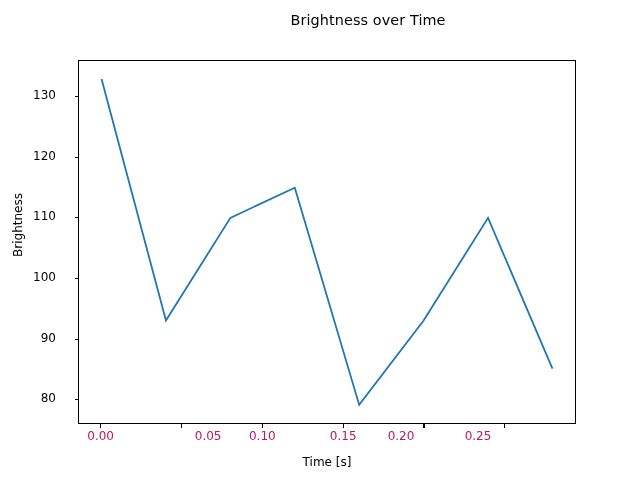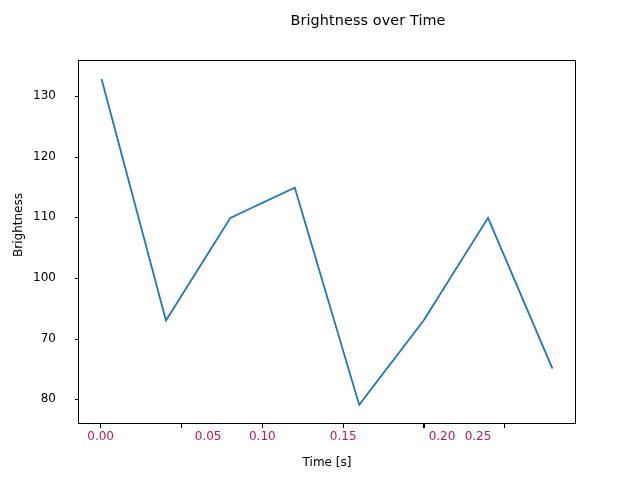--- a/index.html
+++ b/index.html
@@ -109,41 +109,41 @@
 
   <div id="chart-title">Brightness over Time</div>
 
   <div id="ylabel">Brightness</div>
   <div id="xlabel">Time [s]</div>
 
   <div id="y-axis-ticks">
       <div class="ytick-mark" style="top: 399.183px;"></div>
       <div class="ytick-label" style="top: 392.233px;">80</div>
       <div class="ytick-mark" style="top: 338.517px;"></div>
-      <div class="ytick-label" style="top: 331.567px;">70</div>
+      <div class="ytick-label" style="top: 331.567px;">90</div>
       <div class="ytick-mark" style="top: 277.85px;"></div>
       <div class="ytick-label" style="top: 270.9px;">100</div>
       <div class="ytick-mark" style="top: 217.183px;"></div>
       <div class="ytick-label" style="top: 210.233px;">110</div>
       <div class="ytick-mark" style="top: 156.517px;"></div>
       <div class="ytick-label" style="top: 149.567px;">120</div>
       <div class="ytick-mark" style="top: 95.85px;"></div>
       <div class="ytick-label" style="top: 88.9px;">130</div>
     </div>
   <div id="x-axis-ticks">
       <div class="xtick-mark" style="left: 100.086px;"></div>
       <div class="xtick-label" style="left: 60.6364px; width: 80px;">0.00</div>
       <div class="xtick-mark" style="left: 180.931px;"></div>
       <div class="xtick-label" style="left: 141.481px; width: 80px; text-align: right;">0.05</div>
       <div class="xtick-mark" style="left: 261.775px;"></div>
       <div class="xtick-label" style="left: 222.325px; width: 80px;">0.10</div>
       <div class="xtick-mark" style="left: 342.619px;"></div>
       <div class="xtick-label" style="left: 303.169px; width: 80px;">0.15</div>
       <div class="xtick-mark" style="left: 423.463px;"></div>
-      <div class="xtick-label" style="left: 402px; width: 80px;">0.20</div>
+      <div class="xtick-label" style="left: 361px; width: 80px;">0.20</div>
       <div class="xtick-mark" style="left: 504.307px;"></div>
       <div class="xtick-label" style="left: 438px; width: 80px;">0.25</div>
     </div>
 
   <div id="plot-area">
     <svg id="data-svg" viewBox="0 0 498 364" preserveAspectRatio="none">
       <polyline id="data-line" fill="none" stroke="#1f77b4" stroke-width="1.8" stroke-linejoin="miter" stroke-linecap="butt" points="22.64,18.20 87.31,260.87 151.99,157.73 216.66,127.40 281.34,345.80 346.01,260.87 410.69,157.73 475.36,309.40"></polyline>
     </svg>
   </div>
 

